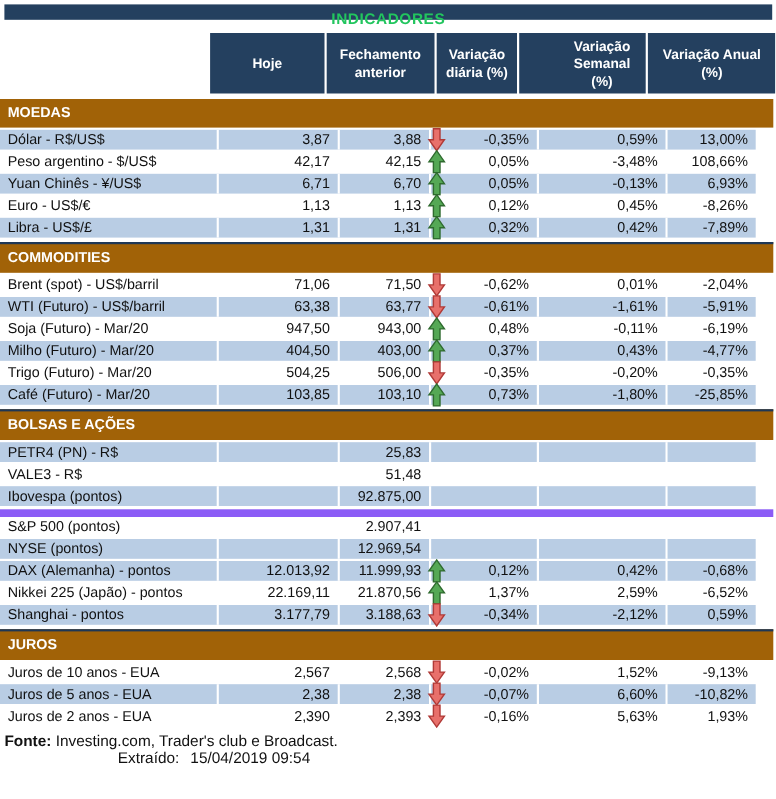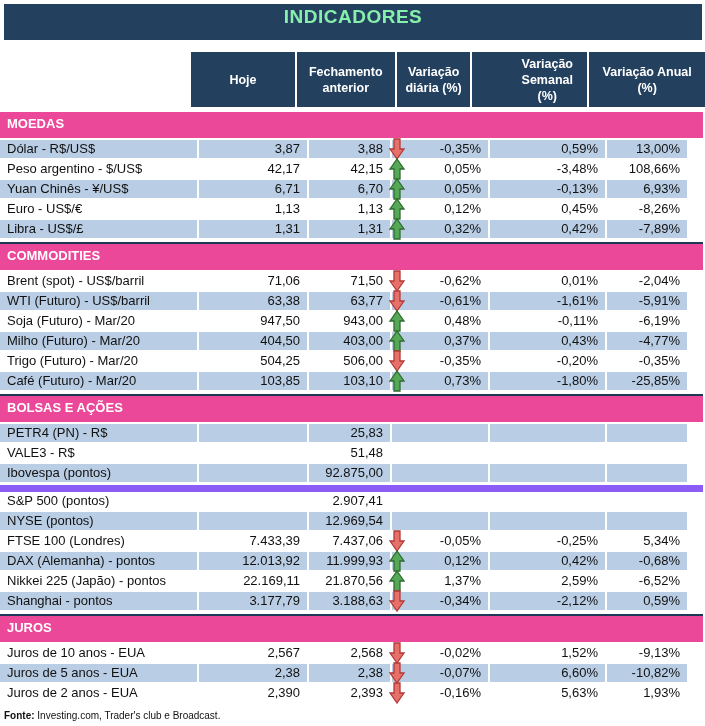--- a/index.html
+++ b/index.html
@@ -6,25 +6,25 @@
   .page{
     position:relative;
     width:705px;height:726px;
     background:#ffffff;
     font-family:"Liberation Sans", sans-serif;
     color:#111;
     overflow:hidden;
   }
   .title-bar{
     margin:4px 3px 0 4px;
-    height:36px;
+    height:14px;
     background:#24405F;
-    color:#86efac;
+    color:#22c55e;
     font-weight:bold;
-    font-size:19px;
+    font-size:14px;
     letter-spacing:.5px;
     text-align:center;
     line-height:26px;
   }
   .header-row{
     display:flex;
     margin-top:12px;
     height:55px;
   }
   .hspacer{width:199px;}
@@ -43,21 +43,21 @@
   .hc-hoje{width:107px;}
   .hc-fech{width:102px;}
   .hc-vd{width:76px;}
   .hc-vs{width:118px;padding-left:38px;}
   .hc-va{width:120px;}
   .hcell:last-child{margin-right:0;}
 
   .band{
     margin-top:4px;
     height:26px;
-    background:#ec4899;
+    background:#a16207;
     color:#fff;
     font-weight:bold;
     font-size:13px;
     padding:4px 0 0 7px;
     box-sizing:border-box;
     width:703px;
   }
   .band.bordered{border-top:2px solid #1E3756;height:28px;}
   .band.first{margin-top:5px;}
 
@@ -94,21 +94,21 @@
     z-index:3;
     pointer-events:none;
   }
   .arrow svg{display:none;}
   .row[data-dir="up"] .arr-up{display:block;}
   .row[data-dir="down"] .arr-down{display:block;}
 
   .footer{
     margin-top:6px;
     padding-left:4px;
-    font-size:10px;
+    font-size:14px;
     line-height:15px;
   }
   .footer .bold{font-weight:bold;}
   .footer-line2{padding-left:103px;margin-top:1px;}
   .footer-line2 .val{margin-left:10px;}
 </style>
 </head>
 <body>
 
 <div class="page">
@@ -333,34 +333,20 @@
 
   <div class="row light" data-dir="">
     <div class="cell c-label">NYSE (pontos)</div>
     <div class="cell c-hoje num"></div>
     <div class="cell c-fech num">12.969,54</div>
     <div class="cell c-vd num"></div>
     <div class="cell c-vs num"></div>
     <div class="cell c-va num"></div>
   </div>
 
-  <div class="row" data-dir="down">
-    <div class="cell c-label">FTSE 100 (Londres)</div>
-    <div class="cell c-hoje num">7.433,39</div>
-    <div class="cell c-fech num">7.437,06</div>
-    <span class="arrow">
-
-      <svg class="arr-down" width="18" height="22" viewBox="0 0 16 22">
-          <path d="M5 1 H11 V11 H15 L8 21 L1 11 H5 Z" fill="#E8706B" stroke="#B03A37" stroke-width="1.3"></path>
-        </svg>
-    </span>
-    <div class="cell c-vd num">-0,05%</div>
-    <div class="cell c-vs num">-0,25%</div>
-    <div class="cell c-va num">5,34%</div>
-  </div>
 
   <div class="row light" data-dir="up">
     <div class="cell c-label">DAX (Alemanha) - pontos</div>
     <div class="cell c-hoje num">12.013,92</div>
     <div class="cell c-fech num">11.999,93</div>
     <span class="arrow">
       <svg class="arr-up" width="18" height="22" viewBox="0 0 16 22">
           <path d="M5 21 H11 V11 H15 L8 1 L1 11 H5 Z" fill="#55A855" stroke="#2F6B2F" stroke-width="1.3"></path>
         </svg>
 

